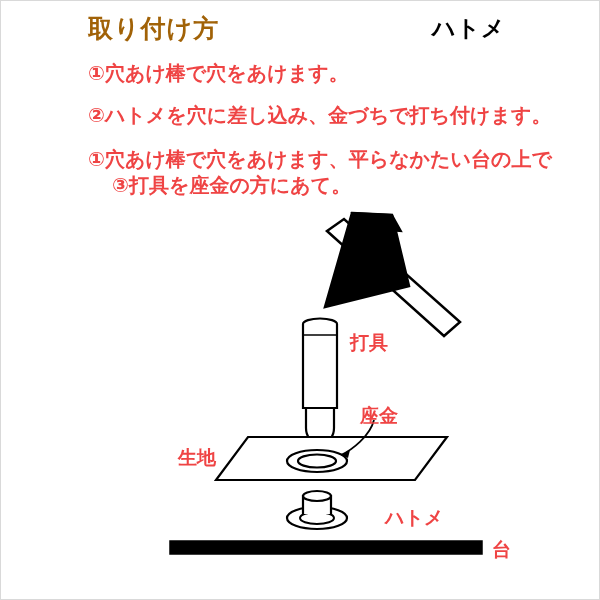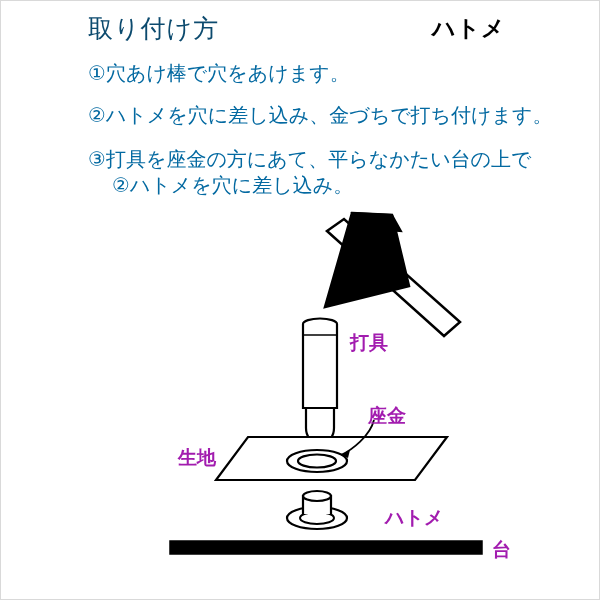--- a/index.html
+++ b/index.html
@@ -22,59 +22,59 @@
     left: 0; top: 0;
     width: 600px; height: 600px;
     box-sizing: border-box;
     border: 1px solid #d9d9d9;
   }
   
   .title {
     position: absolute;
     left: 88px; top: 12px;
     font-size: 25px;
-    font-weight: normal;
+    font-weight: bold;
     letter-spacing: 1px;
-    color: #0c4a6e;
+    color: #a16207;
     white-space: nowrap;
   }
   .title-right {
     position: absolute;
     left: 432px; top: 13px;
     font-size: 23px;
     font-weight: bold;
     letter-spacing: 1px;
     color: #000;
     white-space: nowrap;
   }
   .step {
     position: absolute;
     left: 88px;
     font-size: 20px;
-    font-weight: normal;
-    color: #0369a1;
+    font-weight: bold;
+    color: #ef4444;
     white-space: nowrap;
     letter-spacing: 0px;
     text-align: center;
   }
   .step.s1 { top: 60px; }
   .step.s2 { top: 102px; }
   .step.s3 { top: 146px; }
   .step.s3b { top: 172px; left: 112px; }
 
   
   .lbl {
     position: absolute;
     font-size: 19px;
     font-weight: bold;
-    color: #a21caf;
+    color: #ef4444;
     white-space: nowrap;
   }
   .lbl-dogu   { left: 350px; top: 330px; }
-  .lbl-zagane { left: 368px; top: 403px; text-align: center; }
+  .lbl-zagane { left: 360px; top: 403px; text-align: center; }
   .lbl-kiji   { left: 142px; top: 445px; margin-left: 36px; }
   .lbl-hatome { left: 385px; top: 505px; }
   .lbl-dai    { left: 492px; top: 537px; }
 
   
   svg.art {
     position: absolute;
     left: 0; top: 0;
     width: 600px; height: 600px;
   }
@@ -84,22 +84,22 @@
 
 <div id="page">
 
   <div class="frame"></div>
 
   <div class="title">取り付け方</div>
   <div class="title-right">ハトメ</div>
 
   <div class="step s1">①穴あけ棒で穴をあけます。</div>
   <div class="step s2">②ハトメを穴に差し込み、金づちで打ち付けます。</div>
-  <div class="step s3">③打具を座金の方にあて、平らなかたい台の上で</div>
-  <div class="step s3b">②ハトメを穴に差し込み。</div>
+  <div class="step s3">①穴あけ棒で穴をあけます、平らなかたい台の上で</div>
+  <div class="step s3b">③打具を座金の方にあて。</div>
 
   <svg class="art" viewBox="0 0 600 600">
 
     <g>
       <polygon points="327,231 344,219 460,322 444,336" fill="#ffffff" stroke="#000000" stroke-width="2.5"></polygon>
     </g>
 
     <g>
       <polygon points="352,213 392,215 409,286 325,307" fill="#000000" stroke="#000000" stroke-width="2.5"></polygon>
       <polygon points="352,213 392,215 401,231 358,228" fill="#000000" stroke="#000000" stroke-width="2"></polygon>

